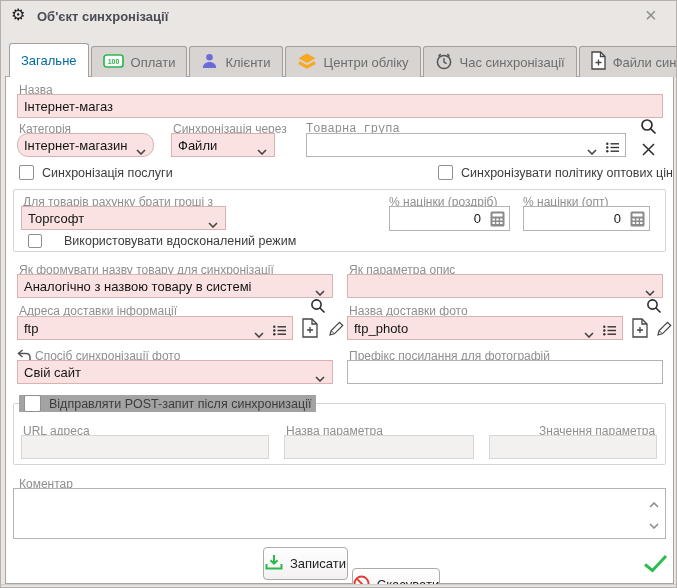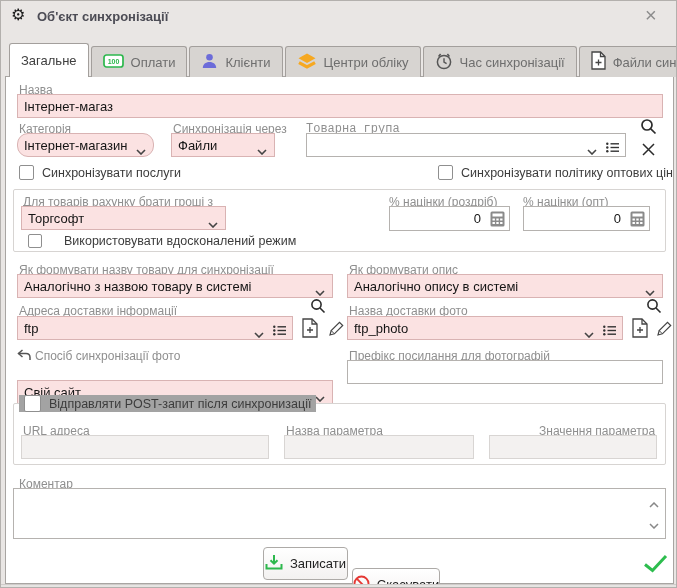--- a/index.html
+++ b/index.html
@@ -6,21 +6,21 @@
   #win{position:relative;width:677px;height:588px;background:#e9e6e4;border:1px solid #b3b0ad;box-sizing:border-box;overflow:hidden;}
   .abs{position:absolute;box-sizing:border-box;}
   
   .title-text{font-size:13px;font-weight:bold;color:#4c4c55;white-space:nowrap;}
   .gear{font-size:16px;color:#1c1c1c;line-height:16px;}
   .close-x{font-size:20px;color:#8c8c8c;line-height:18px;cursor:default;}
   
   .tabbar{left:8px;top:43px;height:33px;display:flex;align-items:flex-end;gap:2px;z-index:3;}
   .tab{height:30px;background:#d7d4d1;border:1px solid #a39f9c;border-bottom:none;border-radius:3px 3px 0 0;
        display:flex;align-items:center;gap:7px;padding:0 11px;font-size:13px;color:#6e6e6e;white-space:nowrap;}
-  .tab.active{height:33px;background:#ffffff;color:#404040;z-index:4;position:relative;}
+  .tab.active{height:33px;background:#ffffff;color:#0369a1;z-index:4;position:relative;}
   
   .panel{left:4px;top:75px;width:669px;height:508px;background:#ffffff;border:1px solid #a8a5a2;z-index:1;}
   .z{z-index:5;}
   
   .lbl{font-size:12px;color:#8f8f8f;white-space:nowrap;}
   .dlbl{font-size:12.5px;color:#3c3c3c;white-space:nowrap;}
   .field{height:24px;border:1px solid #b5b2af;background:#fff;display:flex;align-items:center;
          padding:0 6px;font-size:13px;color:#141414;white-space:nowrap;overflow:hidden;}
   .pink{background:#fbe2e2;border-color:#d9b3b3;}
   .disabled{background:#f3f1f0;border-color:#d8d5d3;}
@@ -138,21 +138,21 @@
         <line x1="10.8" y1="10.8" x2="15.5" y2="15.5" stroke="#2b2b2b" stroke-width="1.7"></line>
       </svg>
   </div>
   <div class="abs icbtn z" style="left:637px;top:138px;width:20px;height:20px;">
     <svg width="15" height="15" viewBox="0 0 15 15">
         <path d="M2 2l11 11M13 2L2 13" stroke="#2b2b2b" stroke-width="1.5"></path>
       </svg>
   </div>
 
   <div class="abs chk z" style="left:18px;top:164px;"></div>
-  <div class="abs dlbl z" style="left:41px;top:165px;">Синхронізувати послуги</div>
+  <div class="abs dlbl z" style="left:41px;top:165px;">Синхронізація послуги</div>
   <div class="abs chk z" style="left:437px;top:164px;"></div>
   <div class="abs dlbl z" style="left:460px;top:165px;">Синхронізувати політику оптових цін</div>
 
   <div class="abs group z" style="left:12px;top:188px;width:653px;height:63px;"></div>
   <div class="abs lbl z" style="left:22px;top:194px;">Для товарів рахунку брати гроші з</div>
   <div class="abs field pink combo z" style="left:20px;top:205px;width:205px;">
     <span>Торгсофт</span>
     <span class="chev"><svg width="10" height="6" viewBox="0 0 10 6">
           <path d="M1 1l4 4 4-4" fill="none" stroke="#444" stroke-width="1.6"></path>
         </svg></span>
@@ -193,23 +193,22 @@
         </svg></span>
   </div>
 
   <div class="abs lbl z" style="left:18px;top:262px;">Як формувати назву товару для синхронізації</div>
   <div class="abs field pink combo z" style="left:16px;top:273px;width:316px;">
     <span>Аналогічно з назвою товару в системі</span>
     <span class="chev"><svg width="10" height="6" viewBox="0 0 10 6">
           <path d="M1 1l4 4 4-4" fill="none" stroke="#444" stroke-width="1.6"></path>
         </svg></span>
   </div>
-  <div class="abs lbl z" style="left:348px;top:262px;">Як формувати опис</div>
+  <div class="abs lbl z" style="left:348px;top:262px;">Як параметра опис</div>
   <div class="abs field pink combo z" style="left:346px;top:273px;width:316px;">
-    <span>Аналогічно опису в системі</span>
     <span class="chev"><svg width="10" height="6" viewBox="0 0 10 6">
           <path d="M1 1l4 4 4-4" fill="none" stroke="#444" stroke-width="1.6"></path>
         </svg></span>
   </div>
 
   <div class="abs lbl z" style="left:18px;top:303px;">Адреса доставки інформації</div>
   <div class="abs icbtn z" style="left:308px;top:296px;width:18px;height:18px;">
     <svg width="16" height="16" viewBox="0 0 16 16">
         <circle cx="6.5" cy="6.5" r="4.6" fill="none" stroke="#2b2b2b" stroke-width="1.6"></circle>
         <line x1="10" y1="10" x2="14.5" y2="14.5" stroke="#2b2b2b" stroke-width="1.6"></line>
@@ -286,21 +285,21 @@
       </svg>
   </div>
 
   <div class="abs icbtn z" style="left:16px;top:348px;width:14px;height:12px;">
     <svg width="14" height="12" viewBox="0 0 14 12">
         <path d="M5.5 1L1.5 4.5 5.5 8" fill="none" stroke="#555" stroke-width="1.5"></path>
         <path d="M1.5 4.5h7.5c2.6 0 4 1.6 4 4V11" fill="none" stroke="#555" stroke-width="1.5"></path>
       </svg>
   </div>
   <div class="abs lbl z" style="left:34px;top:348px;">Спосіб синхронізації фото</div>
-  <div class="abs field pink combo z" style="left:16px;top:359px;width:316px;margin-top:20px;">
+  <div class="abs field pink combo z" style="left:16px;top:359px;width:316px;">
     <span>Свій сайт</span>
     <span class="chev"><svg width="10" height="6" viewBox="0 0 10 6">
           <path d="M1 1l4 4 4-4" fill="none" stroke="#444" stroke-width="1.6"></path>
         </svg></span>
   </div>
   <div class="abs lbl z" style="left:348px;top:348px;">Префікс посилання для фотографій</div>
   <div class="abs field z" style="left:346px;top:359px;width:316px;"></div>
 
   <div class="abs group z" style="left:12px;top:402px;width:653px;height:62px;"></div>
   <div class="abs ghead z" style="left:18px;top:394px;">

